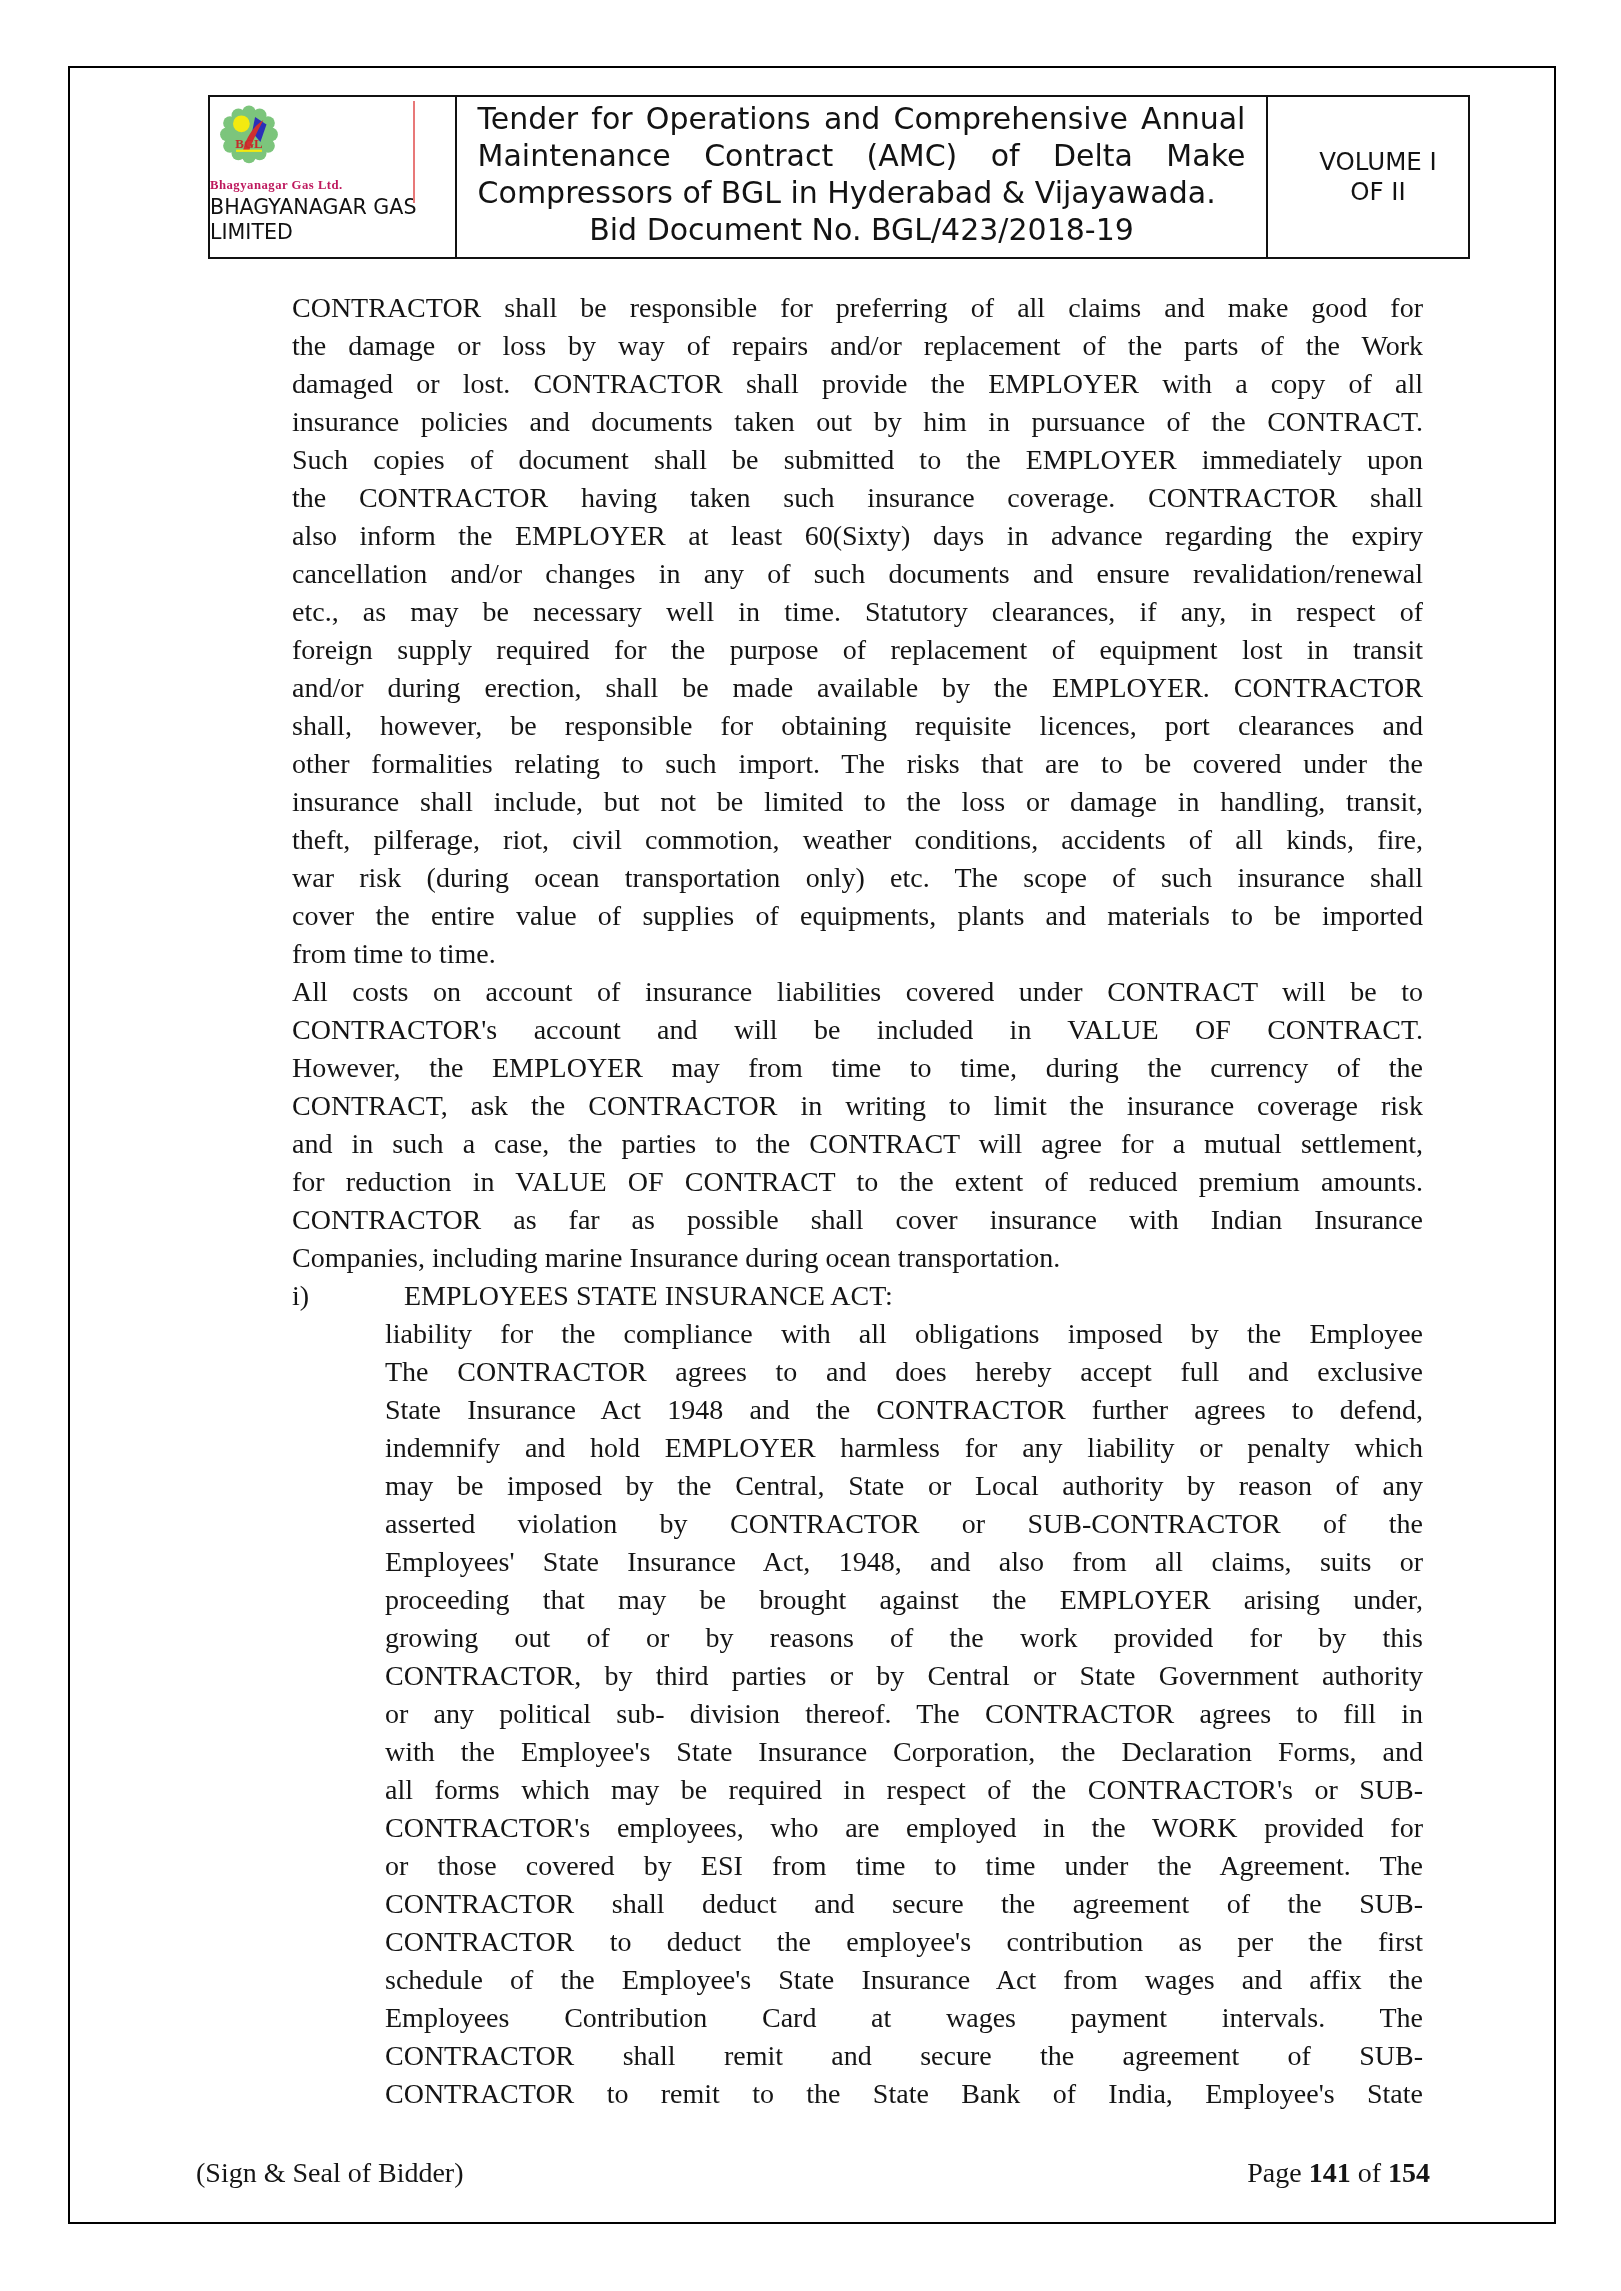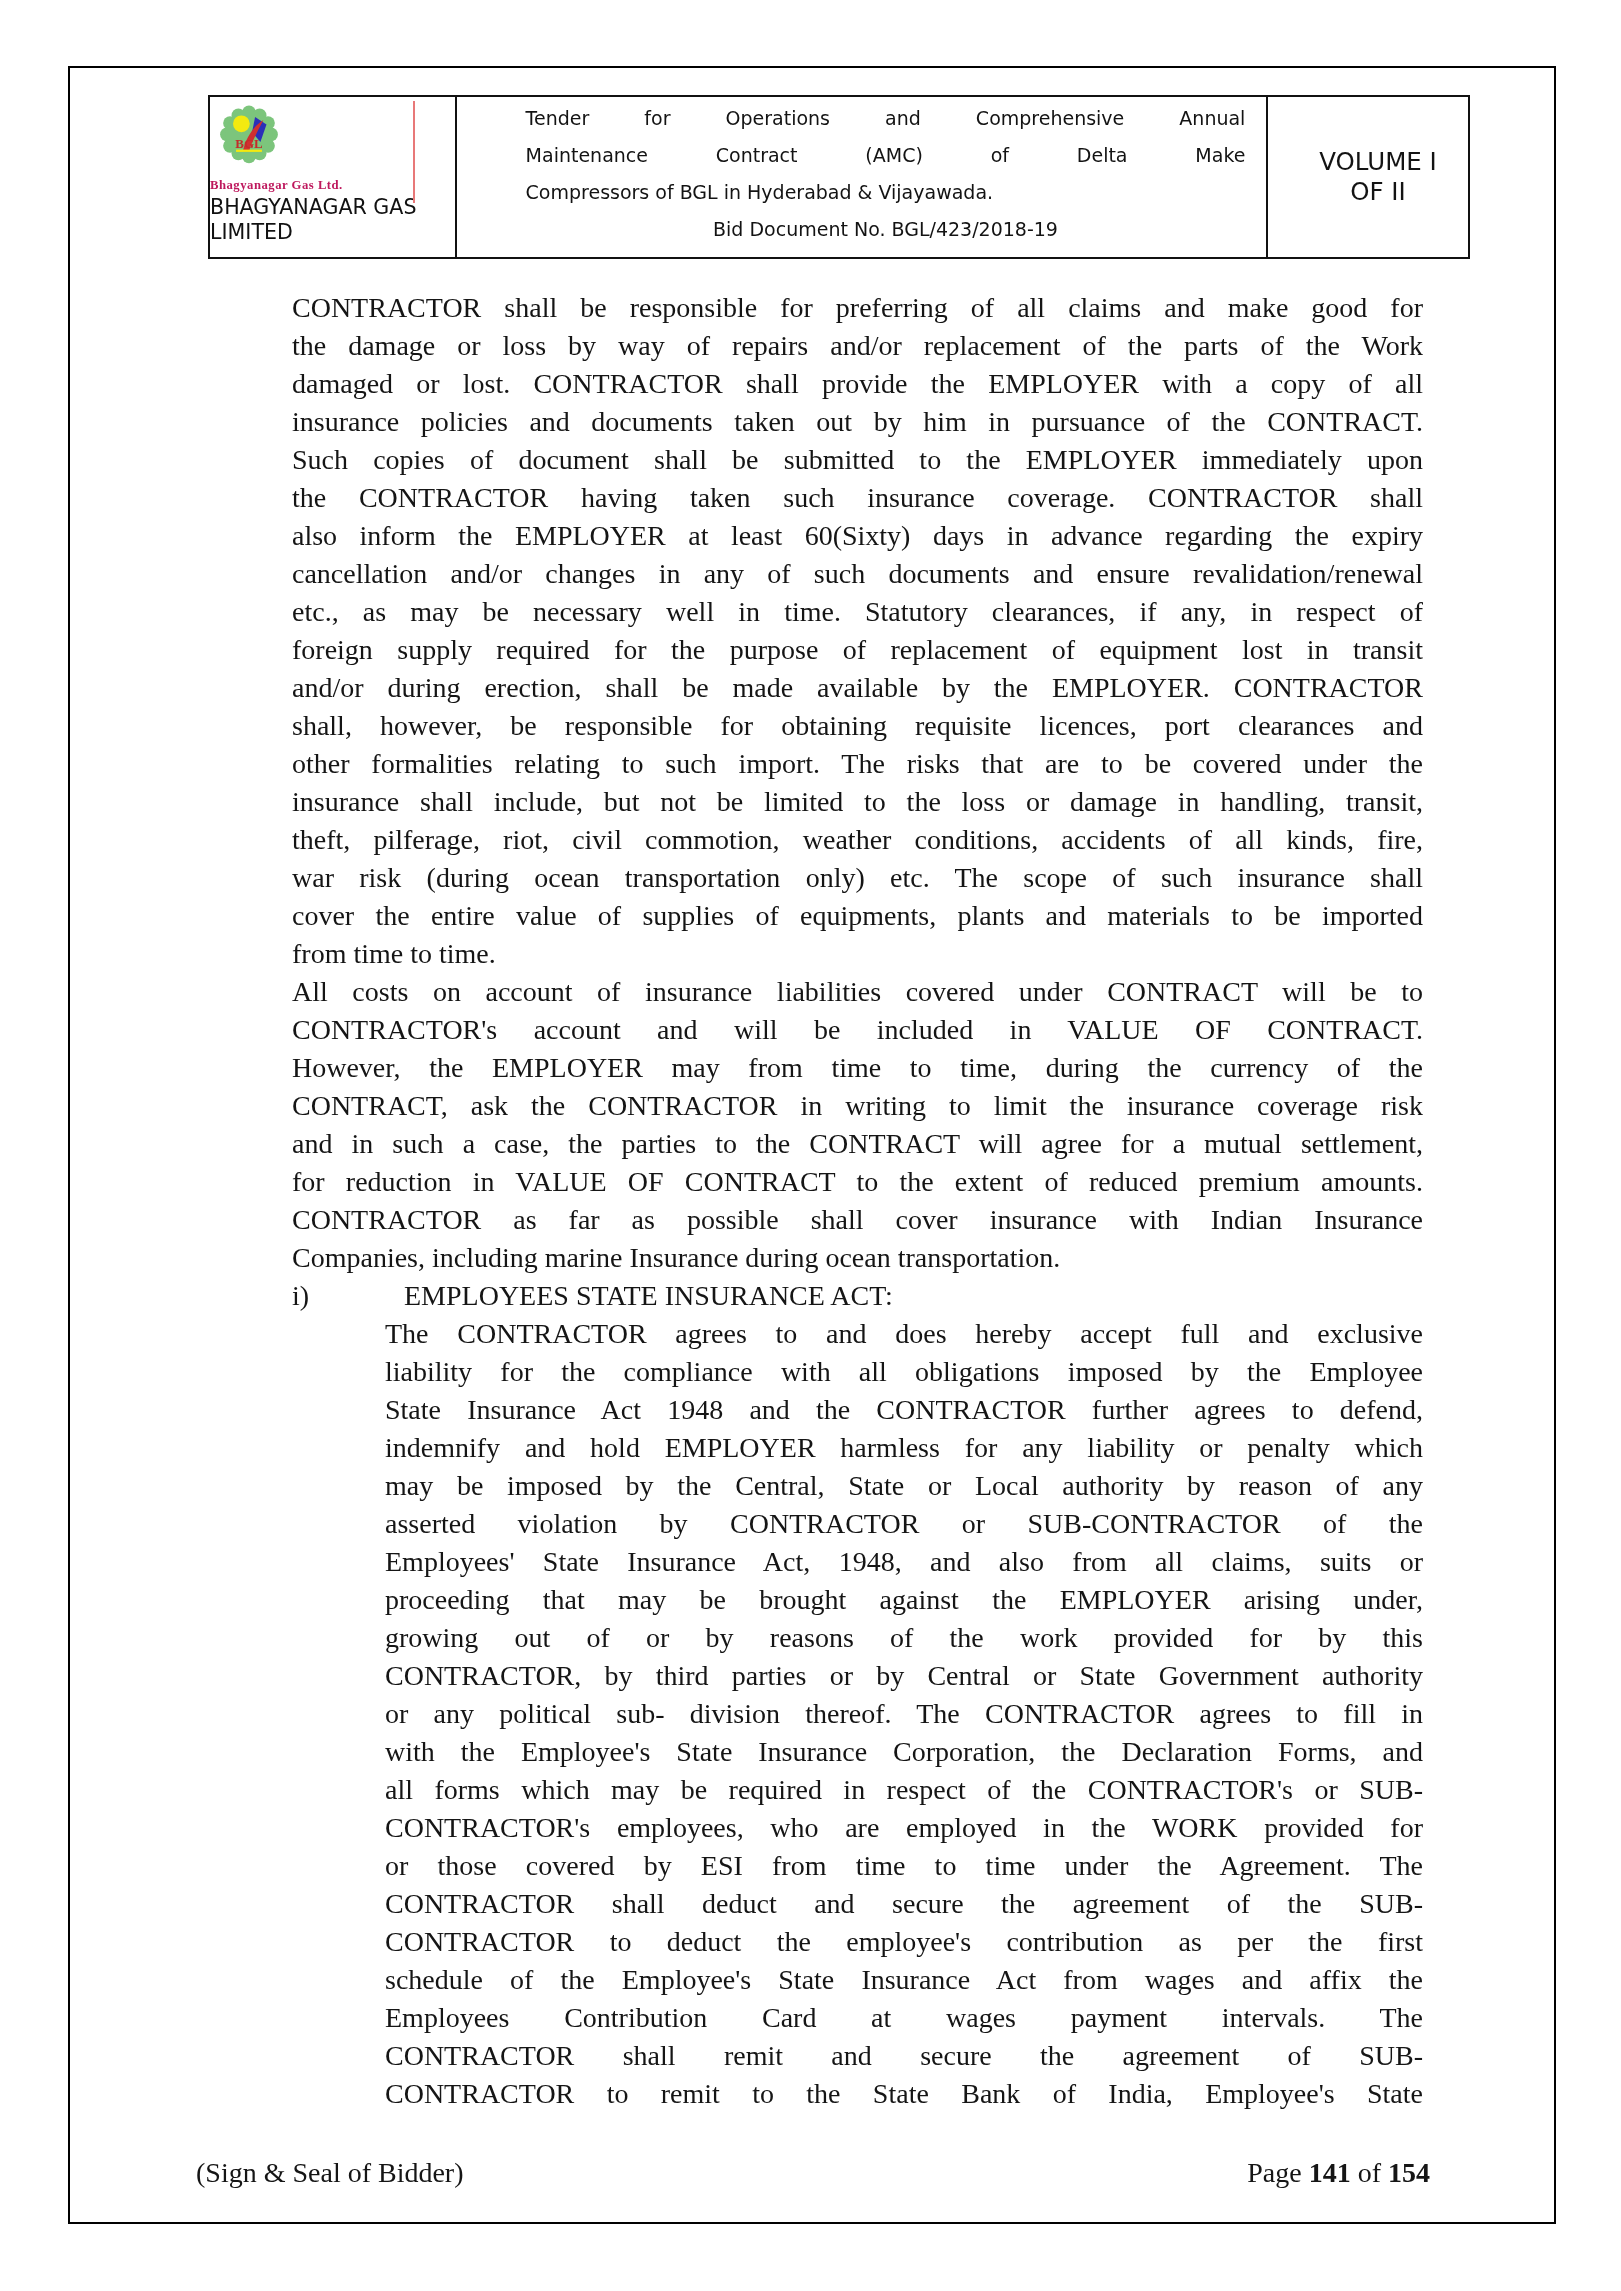--- a/index.html
+++ b/index.html
@@ -26,21 +26,21 @@
   .logo-caption {
     font-family:"Liberation Serif", serif; font-weight:bold; font-size:12.7px;
     line-height:14.7px; letter-spacing:0.5px; margin-top:1px;
   }
   .company-name {
     font-family:"DejaVu Sans", sans-serif; font-size:20.6px; line-height:27.4px;
     color:#111; text-align:center; margin-top:1px;
   }
   .title-cell { flex:1; border-right:2.9px solid #111; padding:2.9px 20.6px 0 20.6px; }
   .title-line {
-    font-family:"DejaVu Sans", sans-serif; font-size:19px; line-height:37px; color:#131313;margin-left:48px;
+    font-family:"DejaVu Sans", sans-serif; font-size:30px; line-height:37px; color:#131313;
   }
   .volume-cell {
     width:200px; display:flex; flex-direction:column; justify-content:center; align-items:center;
     font-family:"DejaVu Sans", sans-serif; font-size:24.5px; line-height:30px; color:#131313;padding-left:20px;
   }
   
   .red-line { position:absolute; left:413px; top:101px; width:2px; height:102px; }
   
   .doc-body {
     position:absolute; left:292px; top:289px; width:1131px;
@@ -139,22 +139,22 @@
       <div class="line al-justify">However, the EMPLOYER may from time to time, during the currency of the</div>
       <div class="line al-justify">CONTRACT, ask the CONTRACTOR in writing to limit the insurance coverage risk</div>
       <div class="line al-justify">and in such a case, the parties to the CONTRACT will agree for a mutual settlement,</div>
       <div class="line al-justify">for reduction in VALUE OF CONTRACT to the extent of reduced premium amounts.</div>
       <div class="line al-justify">CONTRACTOR as far as possible shall cover insurance with Indian Insurance</div>
       <div class="line al-left">Companies, including marine Insurance during ocean transportation.</div>
       <div class="line heading-line">
         <span class="heading-marker">i)</span>
         <span>EMPLOYEES STATE INSURANCE ACT:</span>
       </div>
+      <div class="line sub al-justify">liability for the compliance with all obligations imposed by the Employee</div>
       <div class="line sub al-justify">The CONTRACTOR agrees to and does hereby accept full and exclusive</div>
-      <div class="line sub al-justify">liability for the compliance with all obligations imposed by the Employee</div>
       <div class="line sub al-justify">State Insurance Act 1948 and the CONTRACTOR further agrees to defend,</div>
       <div class="line sub al-justify">indemnify and hold EMPLOYER harmless for any liability or penalty which</div>
       <div class="line sub al-justify">may be imposed by the Central, State or Local authority by reason of any</div>
       <div class="line sub al-justify">asserted violation by CONTRACTOR or SUB-CONTRACTOR of the</div>
       <div class="line sub al-justify">Employees' State Insurance Act, 1948, and also from all claims, suits or</div>
       <div class="line sub al-justify">proceeding that may be brought against the EMPLOYER arising under,</div>
       <div class="line sub al-justify">growing out of or by reasons of the work provided for by this</div>
       <div class="line sub al-justify">CONTRACTOR, by third parties or by Central or State Government authority</div>
       <div class="line sub al-justify">or any political sub- division thereof. The CONTRACTOR agrees to fill in</div>
       <div class="line sub al-justify">with the Employee's State Insurance Corporation, the Declaration Forms, and</div>

